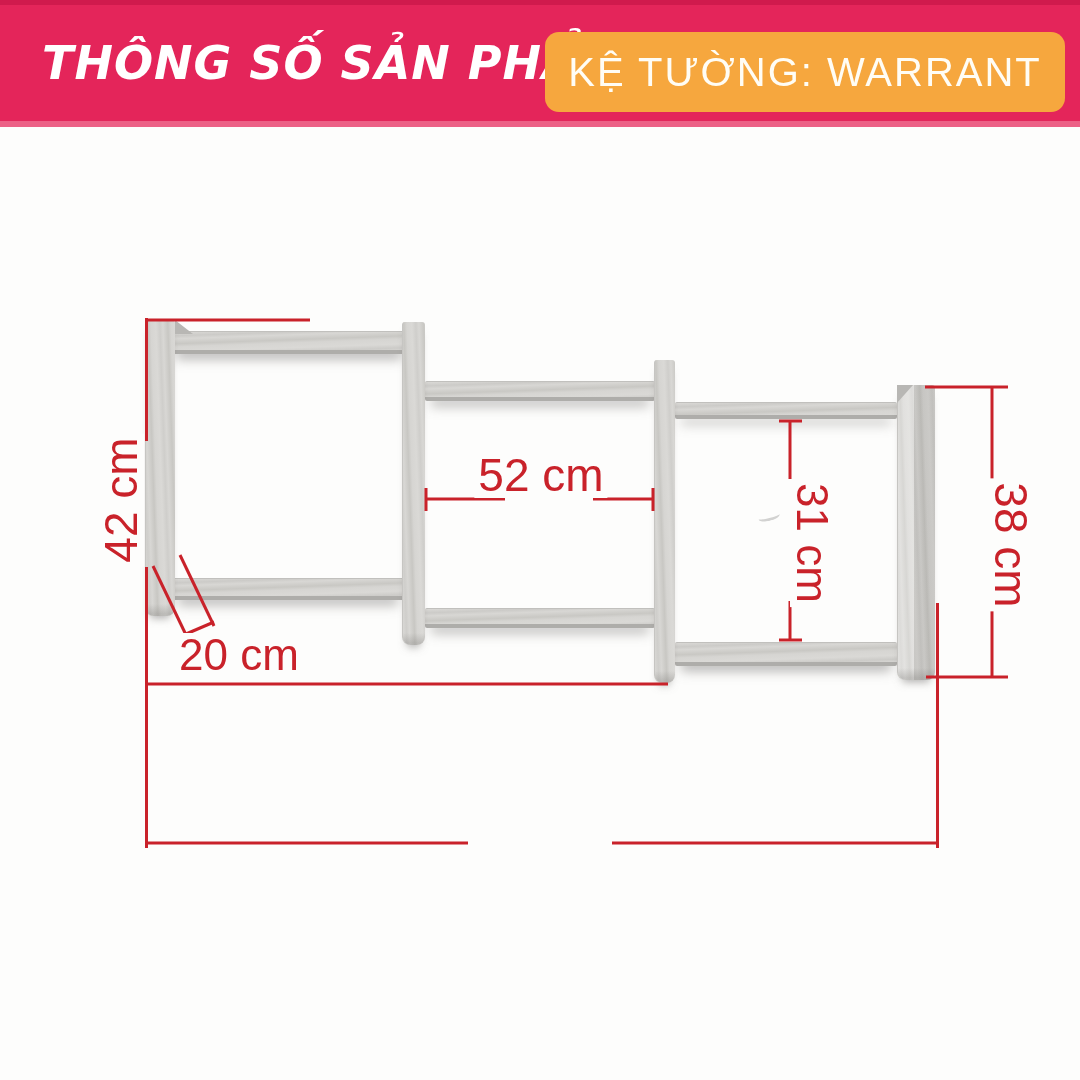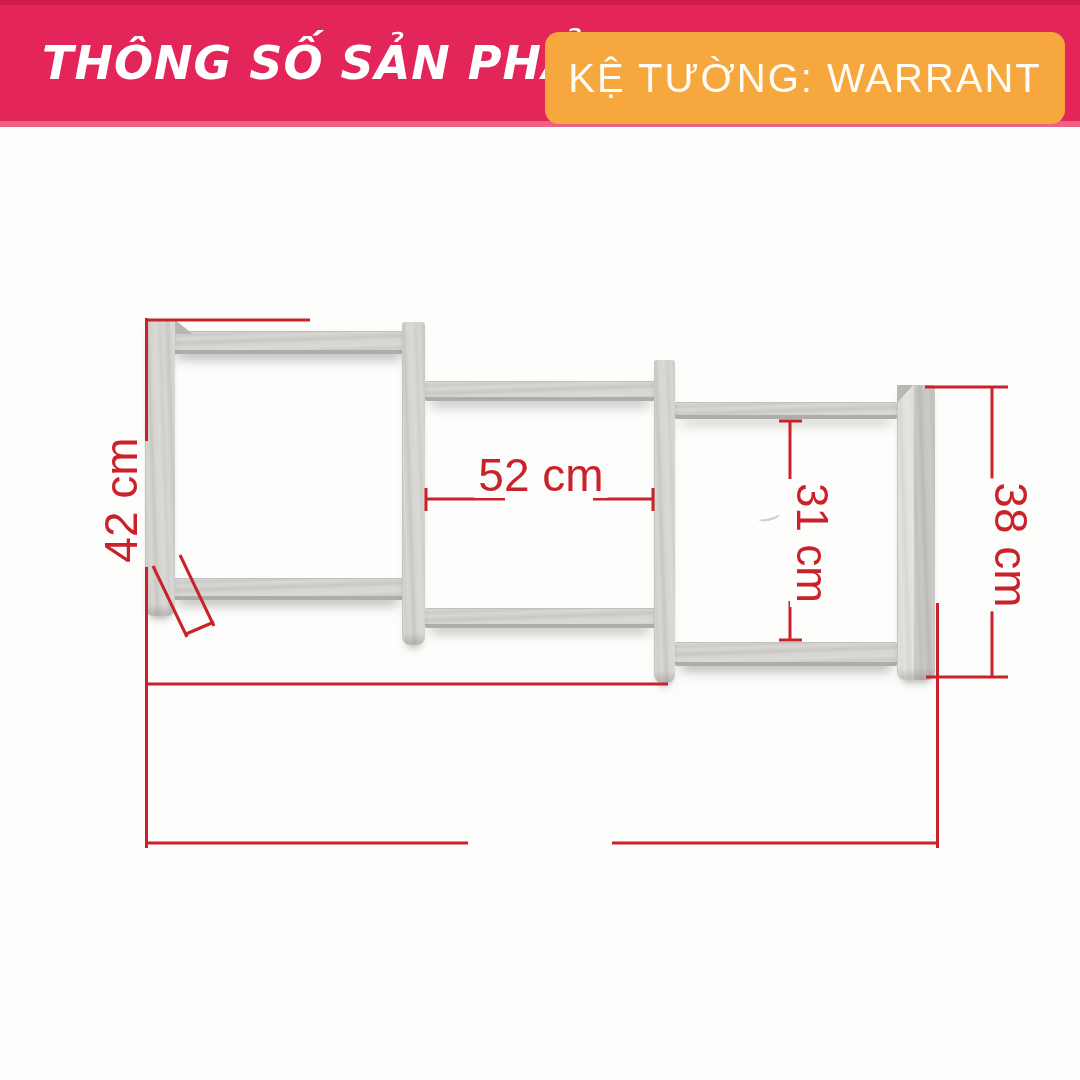--- a/index.html
+++ b/index.html
@@ -17,21 +17,21 @@
   #header-title {
     position:absolute; left:42px; top:12px; width:500px; height:92px;
     display:flex; align-items:center;
     color:#ffffff;
     font-family:"DejaVu Sans", sans-serif;
     font-style:italic; font-weight:bold;
     font-size:46px; letter-spacing:1px;
     white-space:nowrap;
   }
   #product-badge {
-    position:absolute; left:545px; top:27px; width:520px; height:92px;
+    position:absolute; left:545px; top:27px; width:520px; height:80px;
     background:#f6a73e; border-radius:14px;
     display:flex; align-items:center; justify-content:center;
   }
   #product-badge-label {
     color:#fffdf5; font-size:40px; letter-spacing:2px; white-space:nowrap;
   }
 
   
   .board, .stile { position:absolute; border-radius:2px; }
   .board {
@@ -153,17 +153,18 @@
     <line x1="992" y1="606" x2="992" y2="677"></line>
     <line x1="925" y1="387" x2="1008" y2="387"></line>
     <line x1="926" y1="677" x2="1008" y2="677"></line>
 
     <line x1="146" y1="843" x2="468" y2="843"></line>
     <line x1="612" y1="843" x2="938" y2="843"></line>
     <line x1="937.5" y1="603" x2="937.5" y2="848"></line>
   </svg>
 
   <div class="dim-label" id="label-42">42 cm</div>
+  <div class="dim-label" id="label-20">20 cm</div>
   <div class="dim-label" id="label-28">52 cm</div>
   <div class="dim-label" id="label-31">31 cm</div>
   <div class="dim-label" id="label-38">38 cm</div>
 
 </div>
 
 </body></html>

